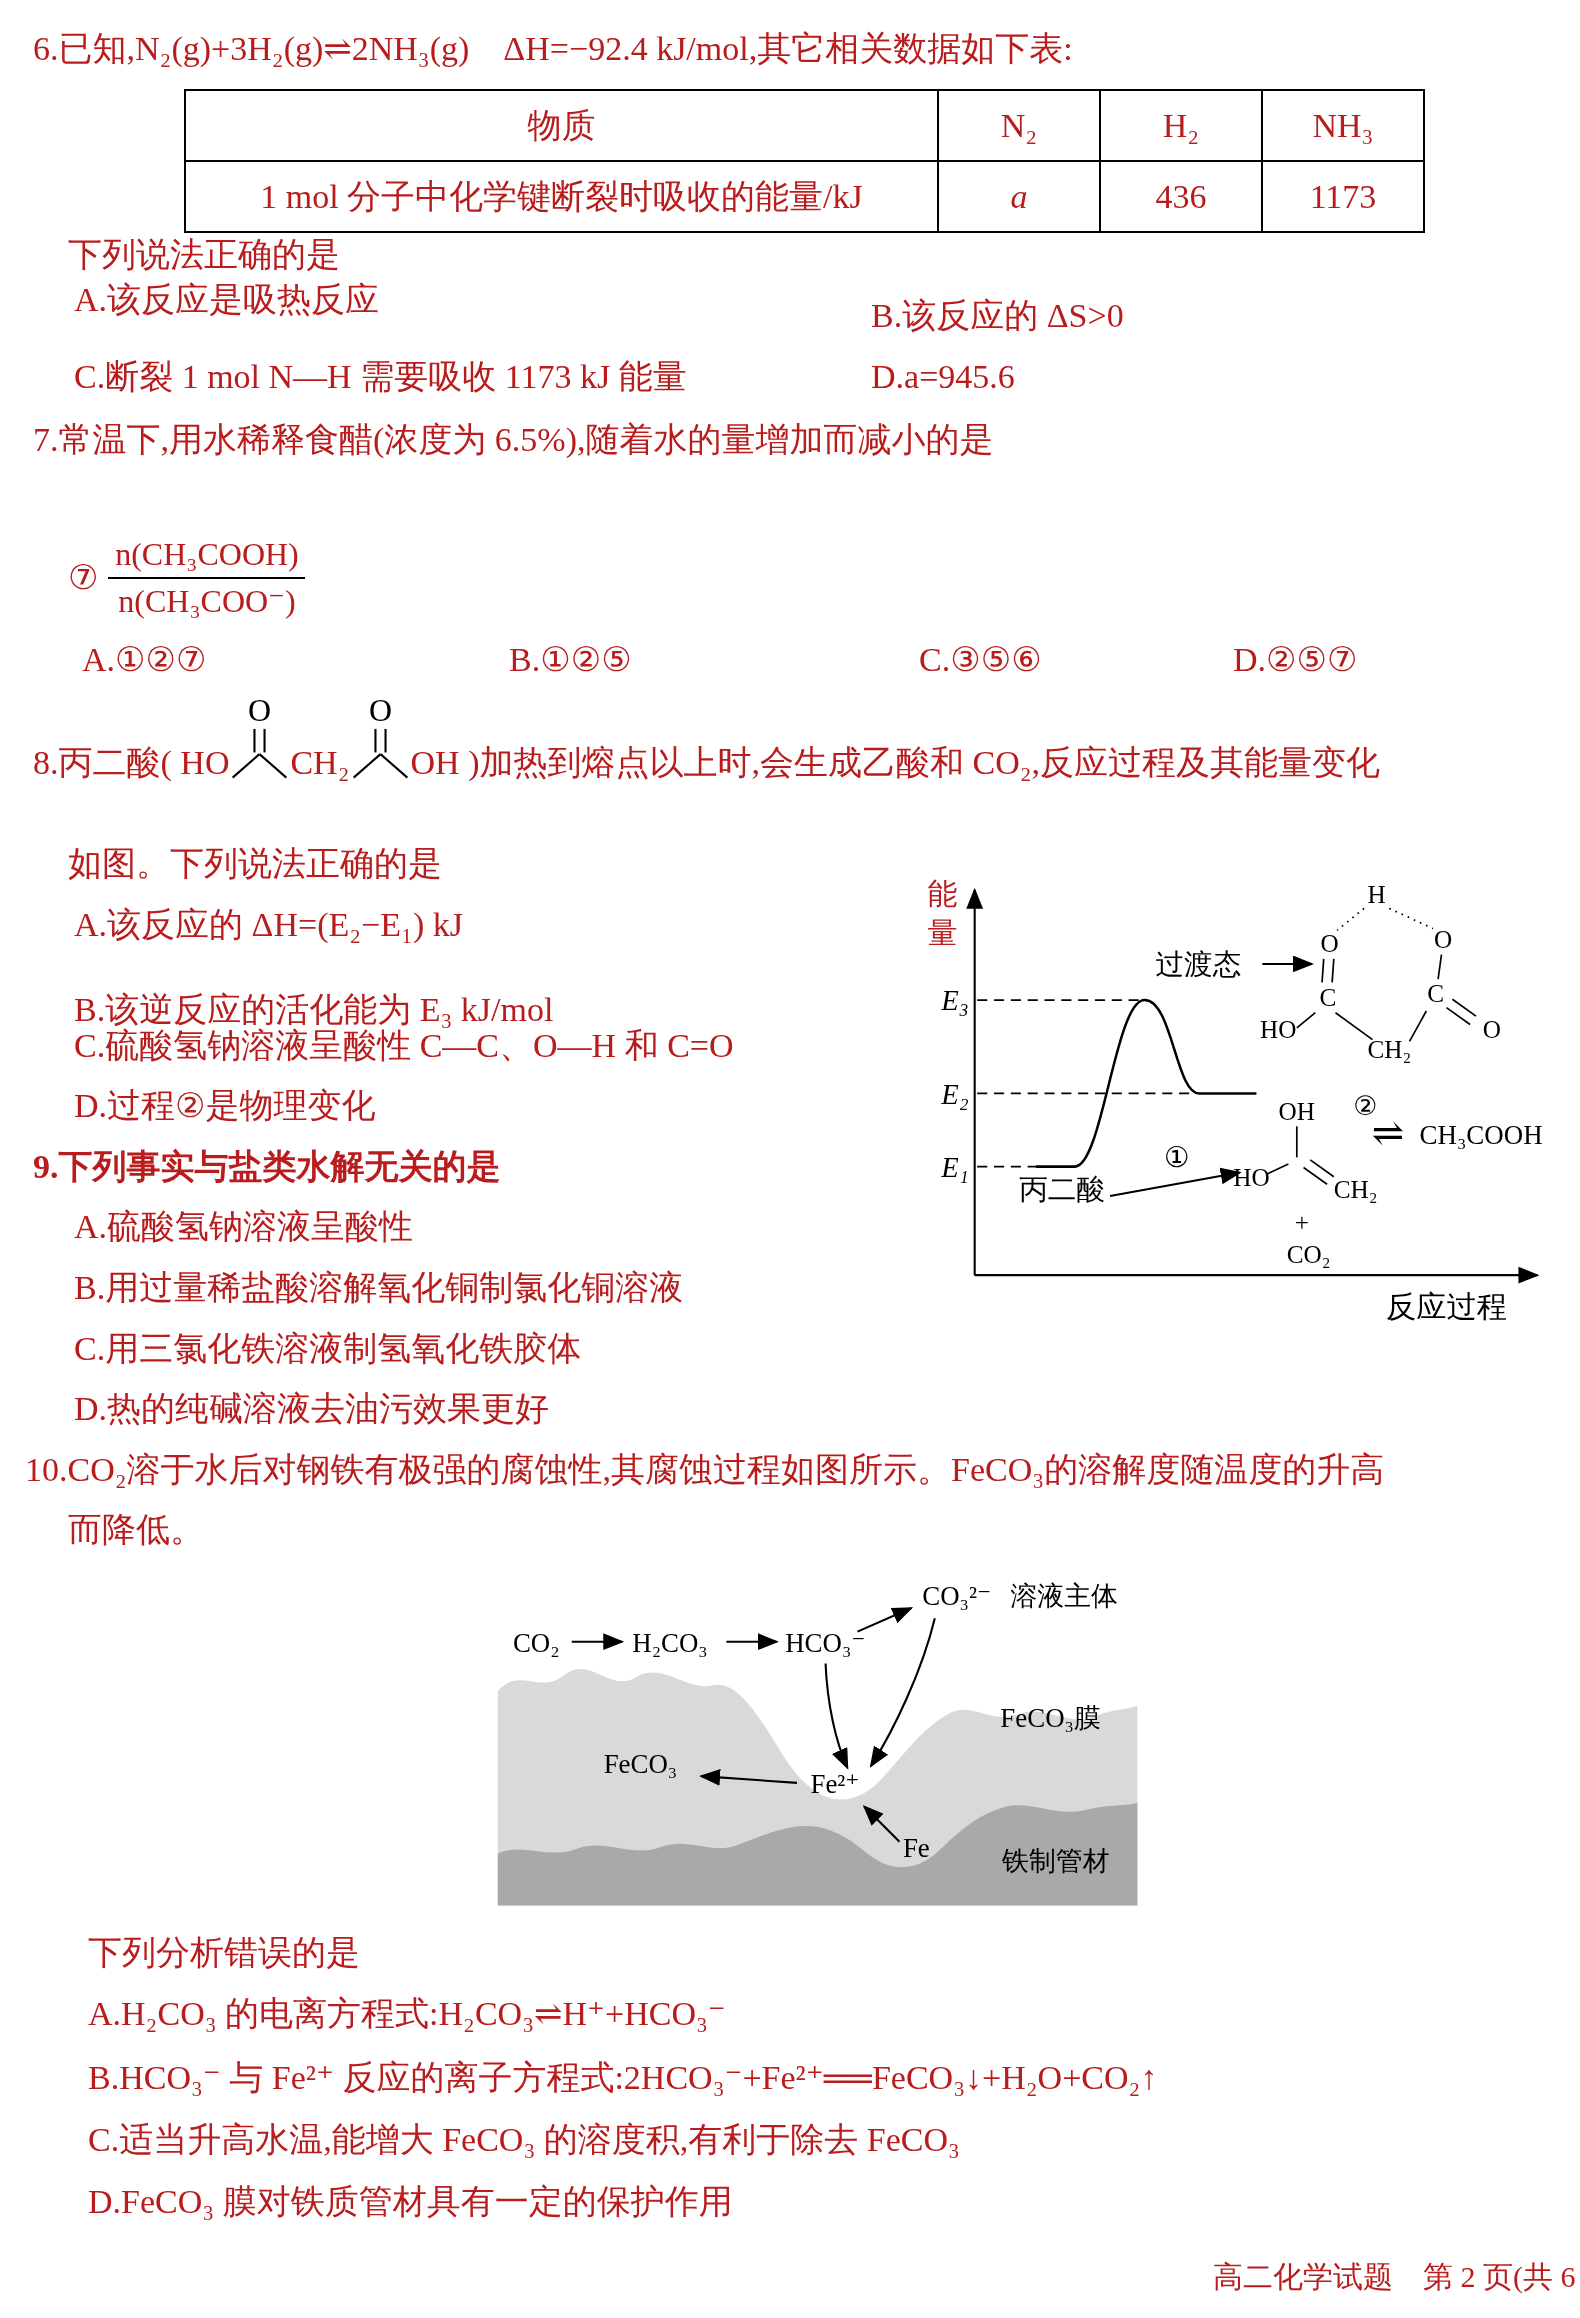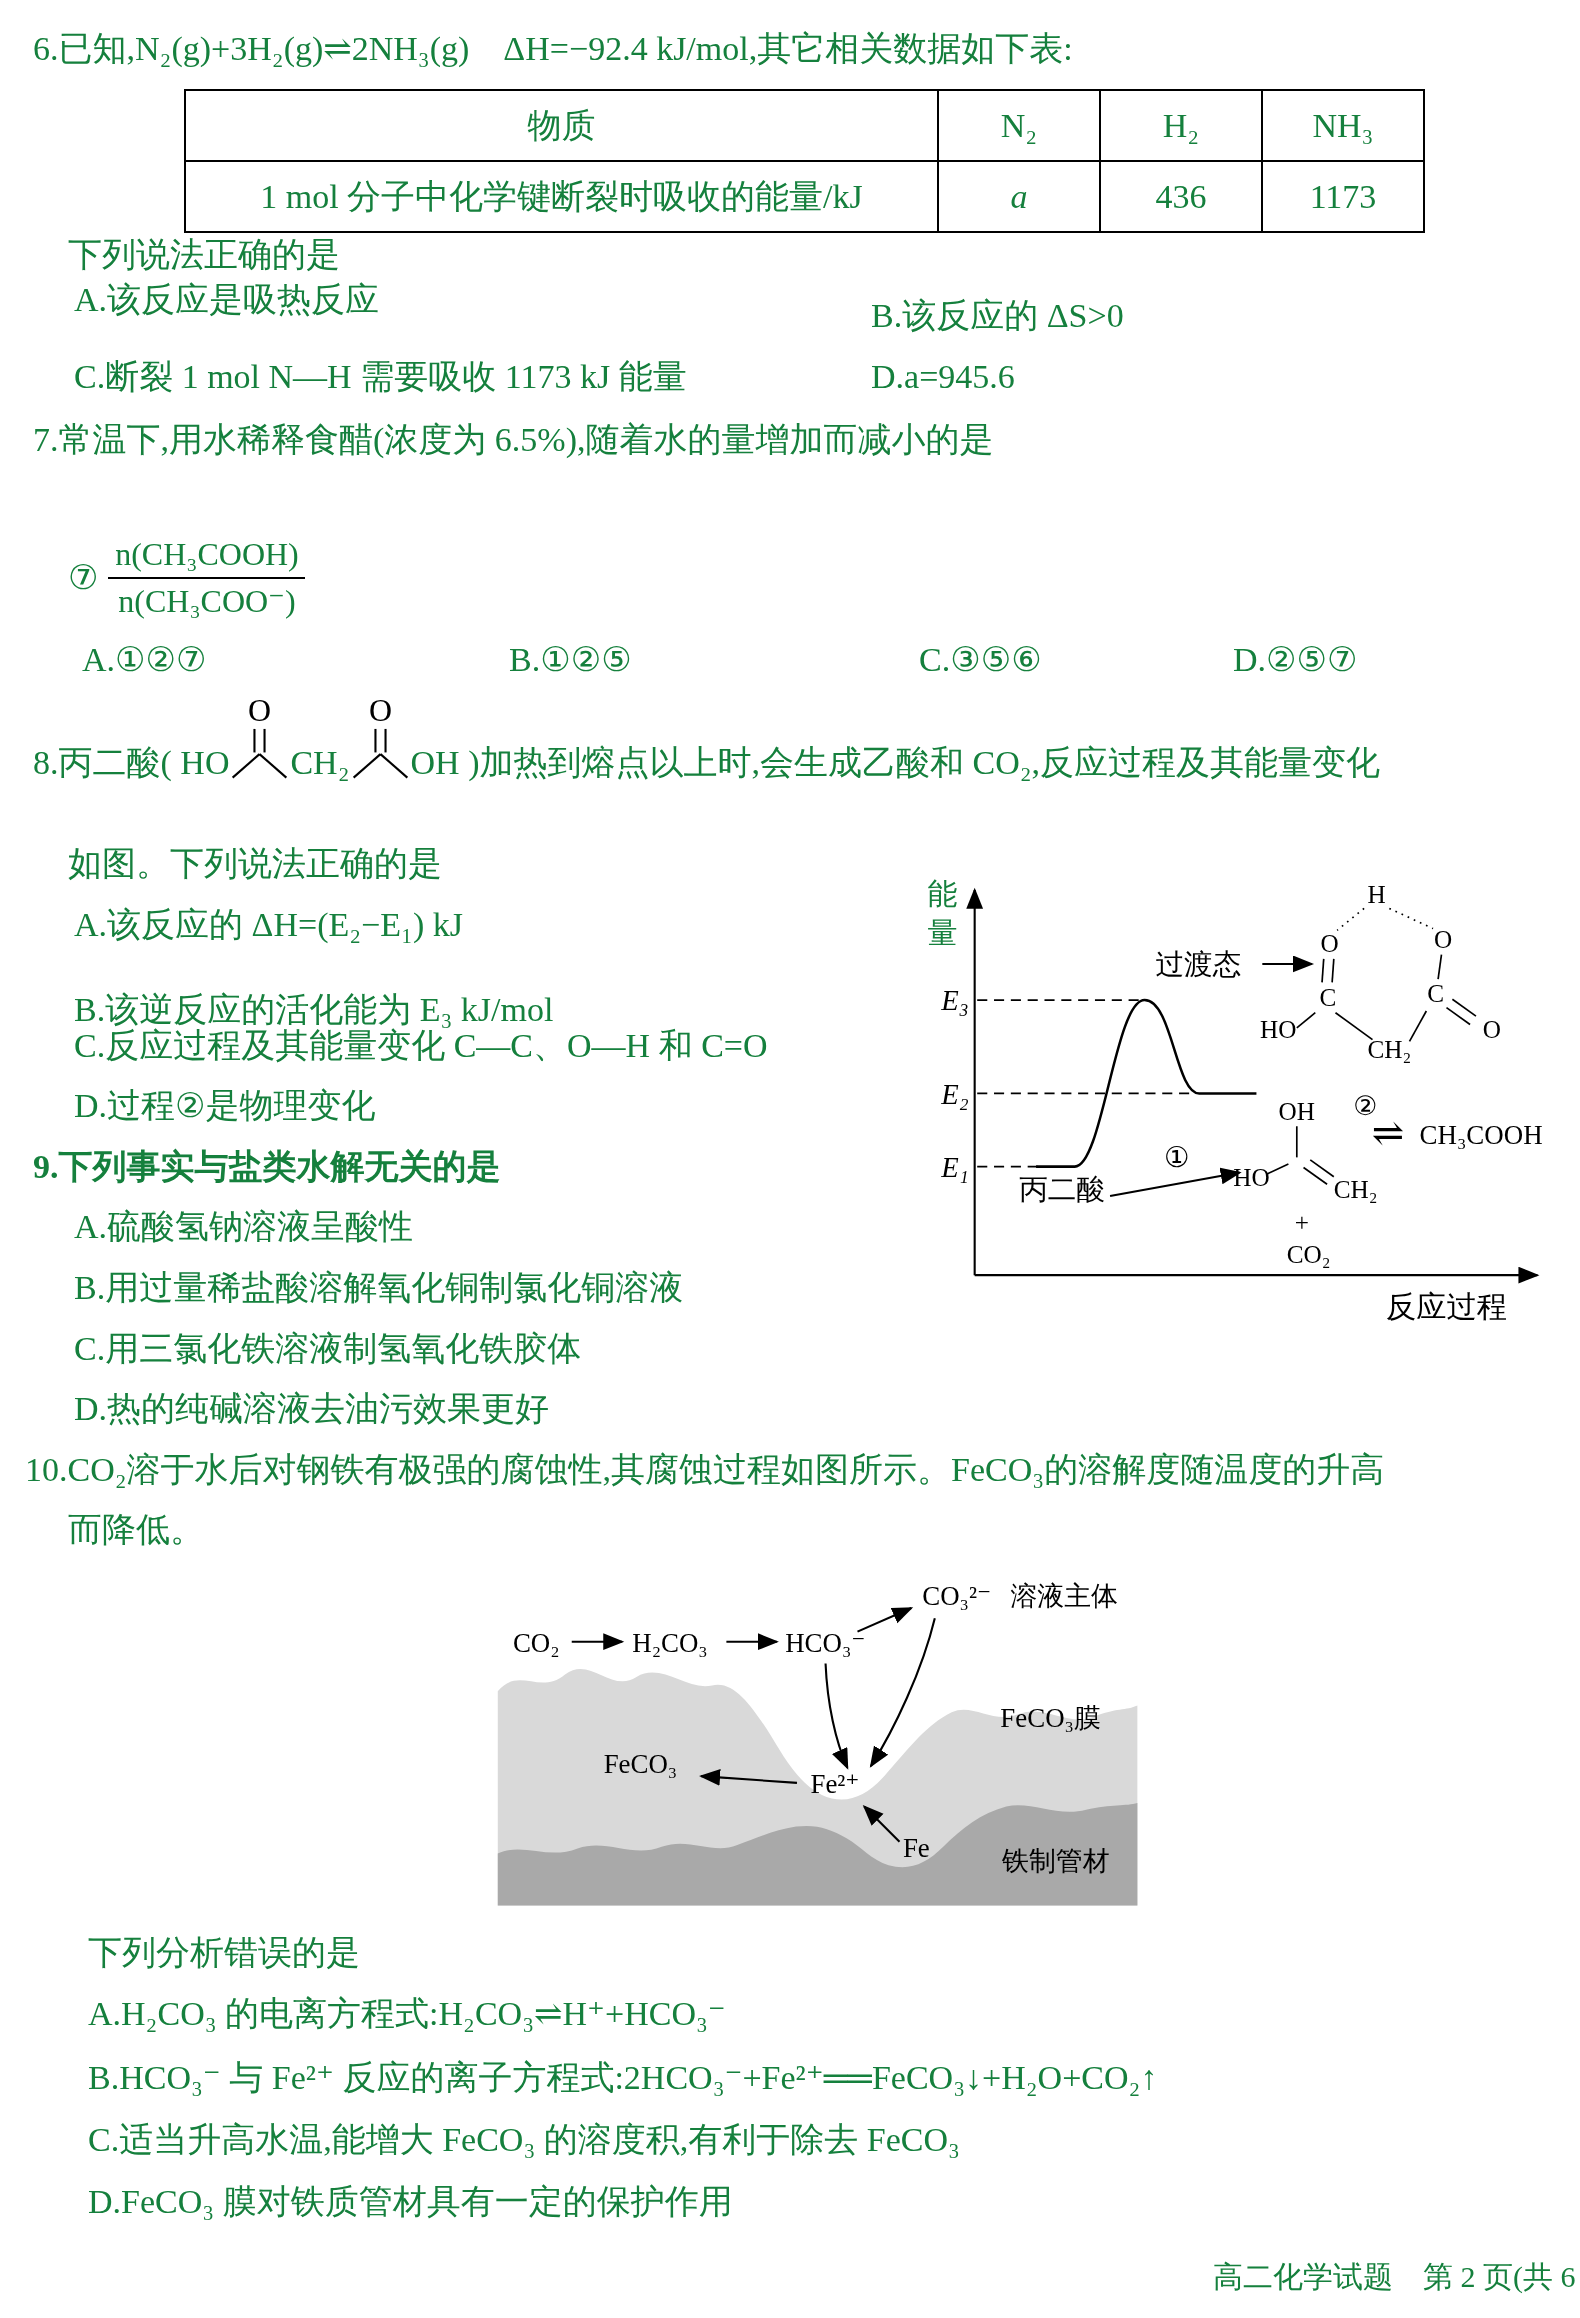--- a/index.html
+++ b/index.html
@@ -1,19 +1,19 @@
 <!DOCTYPE html>
 <html style="font-size:13.5px"><head>
 <meta charset="utf-8">
 <style>
   * { box-sizing: border-box; }
   body { margin:0; background:#e9e9e9; }
   .page {
     position:relative; width:1581px; height:2319px; margin:0 auto;
-    background:#ffffff; color:#15803d;
+    background:#ffffff; color:#b91c1c;
     font-family:"Liberation Serif","DejaVu Serif","DejaVu Sans",serif;
   }
   .line { position:absolute; font-size:34px; line-height:47px; white-space:nowrap; }
   .tbl { position:absolute; border-collapse:collapse; font-size:34px; }
   .tbl td { border:2.5px solid #000; height:71px; text-align:center; padding:0 8.4px; }
   .w1 { width:753px; } .w2 { width:162px; }
   .it { font-style:italic; }
   .frac-row { display:flex; align-items:center; gap:10px; }
   .fraction { display:inline-flex; flex-direction:column; align-items:center; font-size:32px; line-height:40px; }
   .fnum { border-bottom:2.5px solid #000; padding:0 6.7px 2.5px; }
@@ -90,21 +90,21 @@
         <line x1="4" y1="102" x2="36" y2="74"></line>
         <line x1="36" y1="74" x2="68" y2="102"></line>
       </g>
     </svg>
     <span>OH )加热到熔点以上时,会生成乙酸和 CO₂,反应过程及其能量变化</span>
   </div>
 
   <div class="line" style="left:74px;top:901px;">A.该反应的 ΔH=(E₂−E₁) kJ</div>
   <div class="line" style="left:68px;top:840px;">如图。下列说法正确的是</div>
   <div class="line" style="left:74px;top:943px;margin-top:43px;">B.该逆反应的活化能为 E₃ kJ/mol</div>
-  <div class="line" style="left:74px;top:1022px;">C.反应过程及其能量变化 C—C、O—H 和 C=O</div>
+  <div class="line" style="left:74px;top:1022px;">C.硫酸氢钠溶液呈酸性 C—C、O—H 和 C=O</div>
   <div class="line" style="left:74px;top:1082px;">D.过程②是物理变化</div>
 
   <div class="vlabel" style="left:924px;top:874px;">能量</div>
 
   <svg class="diagram" style="left:913px;top:863px;" width="665" height="471" viewBox="0 0 790 560">
     <defs>
       <marker id="ah" markerWidth="12" markerHeight="10" refX="9" refY="4" orient="auto">
           <path d="M0,0 L10,4 L0,8 Z"></path>
         </marker>
     </defs>

